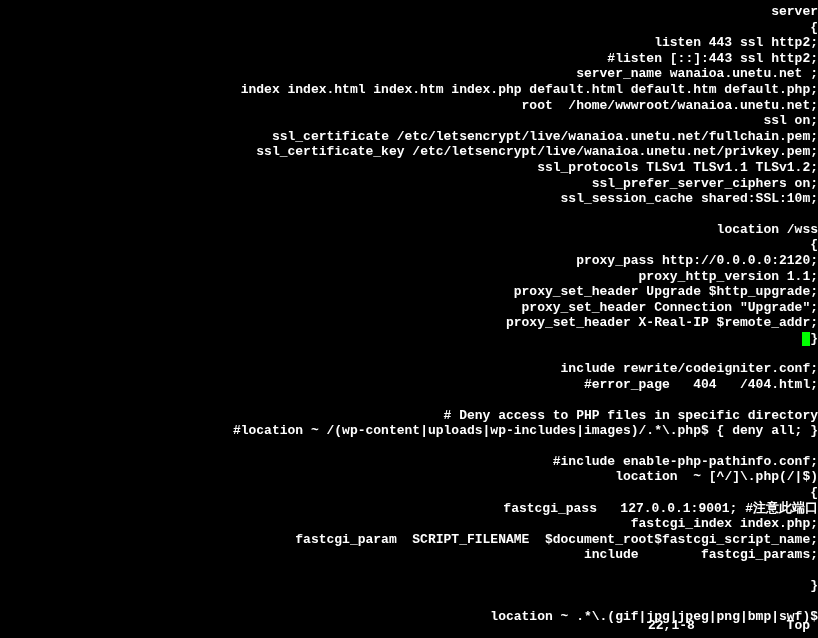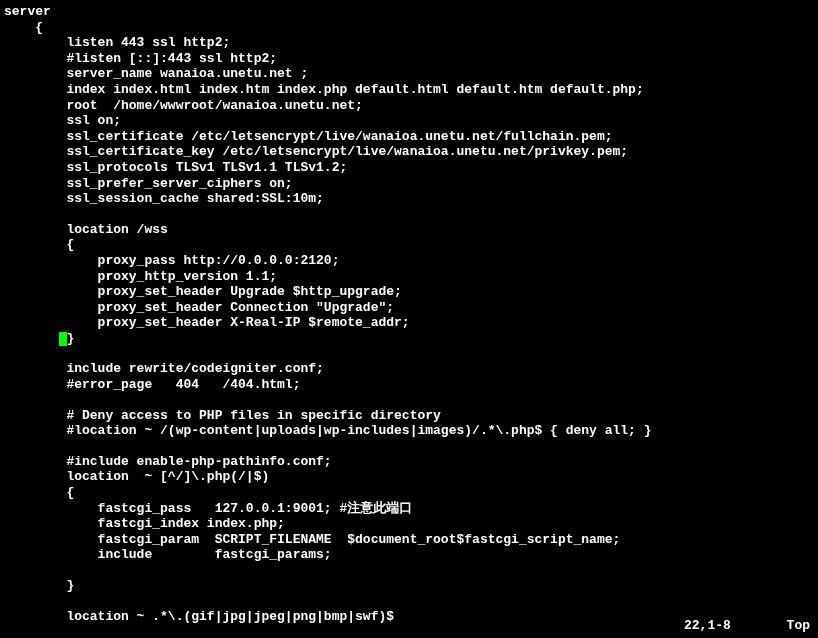--- a/index.html
+++ b/index.html
@@ -15,41 +15,42 @@
       line-height: 1.2;
       width: 818px;
       height: 638px;
       overflow: hidden;
       position: relative;
       padding: 4px 0 0 4px;
     }
     .terminal {
       white-space: pre;
       font-weight: bold;
+      text-align: right;
     }
     .line {
       display: block;
       min-height: 15px;
     }
     .cursor {
       background: #00ff00;
       color: #00ff00;
       display: inline-block;
       width: 8px;
       height: 14px;
       vertical-align: text-bottom;
     }
     .status-bar {
       position: absolute;
       bottom: 4px;
       right: 8px;
       color: #ffffff;
       font-weight: bold;
       display: flex;
-      gap: 16px;
+      gap: 52px;
     }
     .status-position {
       min-width: 60px;
     }
     .status-view {
       min-width: 30px;
       text-align: right;
       margin-left: 20px;
     }
   </style>

